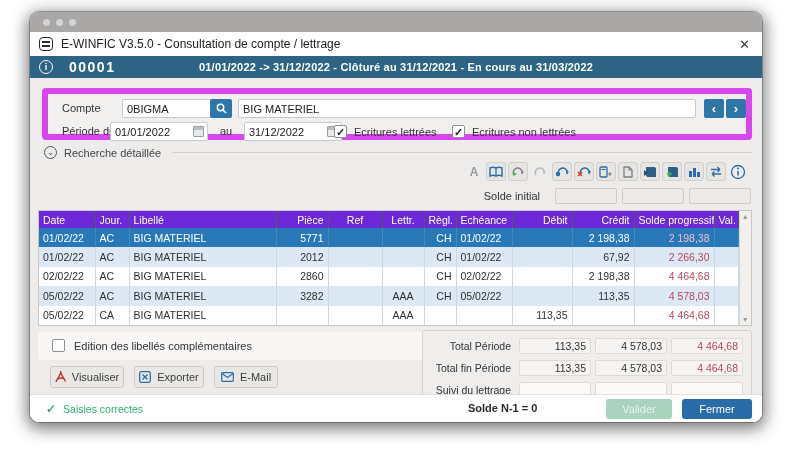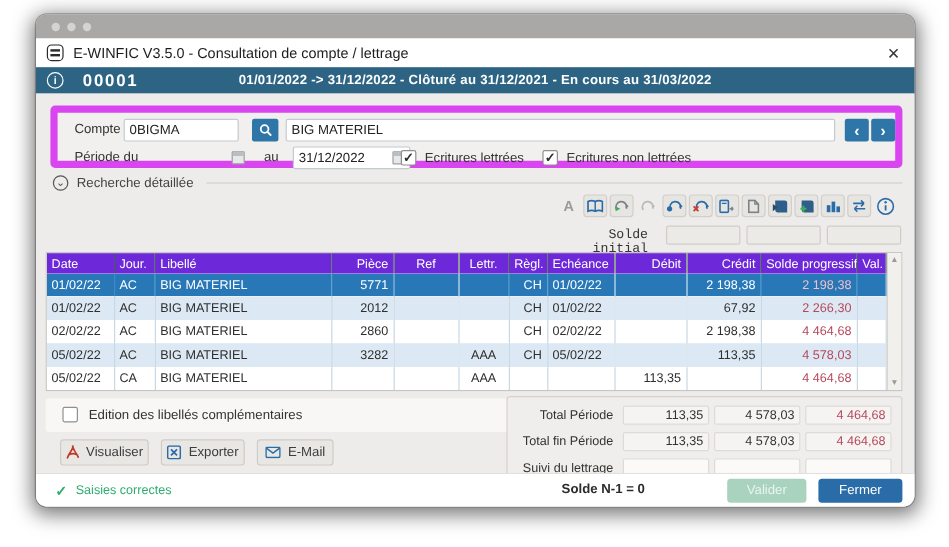--- a/index.html
+++ b/index.html
@@ -50,21 +50,21 @@
 
   
   .toolbar { position:absolute; right:14px; top:84px; display:flex; gap:2px; align-items:center; }
   .tool { width:20px; height:19px; background:#e7e5e2; border:1px solid #d2cfca; border-radius:3px; display:flex; align-items:center; justify-content:center; cursor:pointer; padding:0; }
   .tool.flat { background:transparent; border-color:transparent; }
   .tool svg { display:block; }
   .toolA { font-size:12px; font-weight:bold; color:#9a9a9a; font-family:"Liberation Sans",sans-serif; }
 
   
   .solde-init { position:absolute; left:0; top:110px; width:722px; height:18px; }
-  .si-label { position:absolute; left:430px; width:80px; text-align:right; font-size:11px; color:#333; top:2px;font-family:Liberation Mono, monospace; }
+  .si-label { position:absolute; left:430px; width:80px; text-align:right; font-size:11px; color:#333; top:2px; }
   .si-input { position:absolute; top:0; width:62px; height:16px; background:#eceae7; border:1px solid #d0cdc8; border-radius:2px; }
 
   
   .tablewrap { position:absolute; left:8px; top:132px; width:714px; height:116px; background:#fff; border:1px solid #c9c6c2; display:flex; }
   table { border-collapse:collapse; table-layout:fixed; width:699px; font-size:10.5px; }
   col.c-date{width:56px} col.c-jour{width:34px} col.c-lib{width:147px} col.c-piece{width:52px}
   col.c-ref{width:54px} col.c-lettr{width:42px} col.c-regl{width:32px} col.c-ech{width:56px}
   col.c-deb{width:60px} col.c-cred{width:62px} col.c-solde{width:80px} col.c-val{width:24px}
   thead th { background:#6d28d9; color:#fff; font-weight:normal; height:17px; padding:0 4px; border-right:1px solid #4c5761; white-space:nowrap; overflow:hidden; }
   tbody td { height:13.5px; padding:0 4px; border-right:1px solid #c7d8e6; white-space:nowrap; overflow:hidden; color:#2f2f2f; }
@@ -122,37 +122,38 @@
       <span class="info-circle">i</span>
       <span class="acct">00001</span>
       <span class="period-info">01/01/2022 -&gt; 31/12/2022 - Clôturé au 31/12/2021 - En cours au 31/03/2022</span>
     </div>
 
     <div class="content">
 
       <div class="form-panel">
         <div class="frow frow1">
           <span class="flabel" style="left:14px">Compte</span>
-          <input class="tinput" style="left: 55px; width: 96px;" value="0BIGMA">
+          <input class="tinput" style="left: 74px; width: 96px;" value="0BIGMA">
           <button class="btn-sq" style="left:162px;width:22px">
             <svg width="11" height="11" viewBox="0 0 11 11">
                 <circle cx="4.5" cy="4.5" r="3.2" fill="none" stroke="#fff" stroke-width="1.5"></circle>
                 <line x1="7" y1="7" x2="10" y2="10" stroke="#fff" stroke-width="1.6"></line>
               </svg>
           </button>
           <input class="tinput" style="left: 190px; width: 458px;" value="BIG MATERIEL">
           <button class="btn-sq" style="left:656px;width:20px;font-size:13px;font-weight:bold">
               <span>‹</span>
             </button>
           <button class="btn-sq" style="left:678px;width:20px;font-size:13px;font-weight:bold">
               <span>›</span>
             </button>
         </div>
         <div class="frow frow2">
           <span class="flabel" style="left:14px">Période du</span>
+          <input class="tinput" style="left: 62px; width: 98px; padding-right: 16px;" value="01/01/2022">
           <span class="cal-icon" style="left:145px"></span>
           <span class="flabel" style="left:172px">au</span>
           <input class="tinput" style="left: 196px; width: 98px; padding-right: 16px;" value="31/12/2022">
           <span class="cal-icon" style="left:279px"></span>
           <span class="cbx" style="left:272px;left:286px">✓</span>
           <span class="cb-label" style="left:306px">Ecritures lettrées</span>
           <span class="cbx" style="left:404px">✓</span>
           <span class="cb-label" style="left:424px">Ecritures non lettrées</span>
         </div>
       </div>

